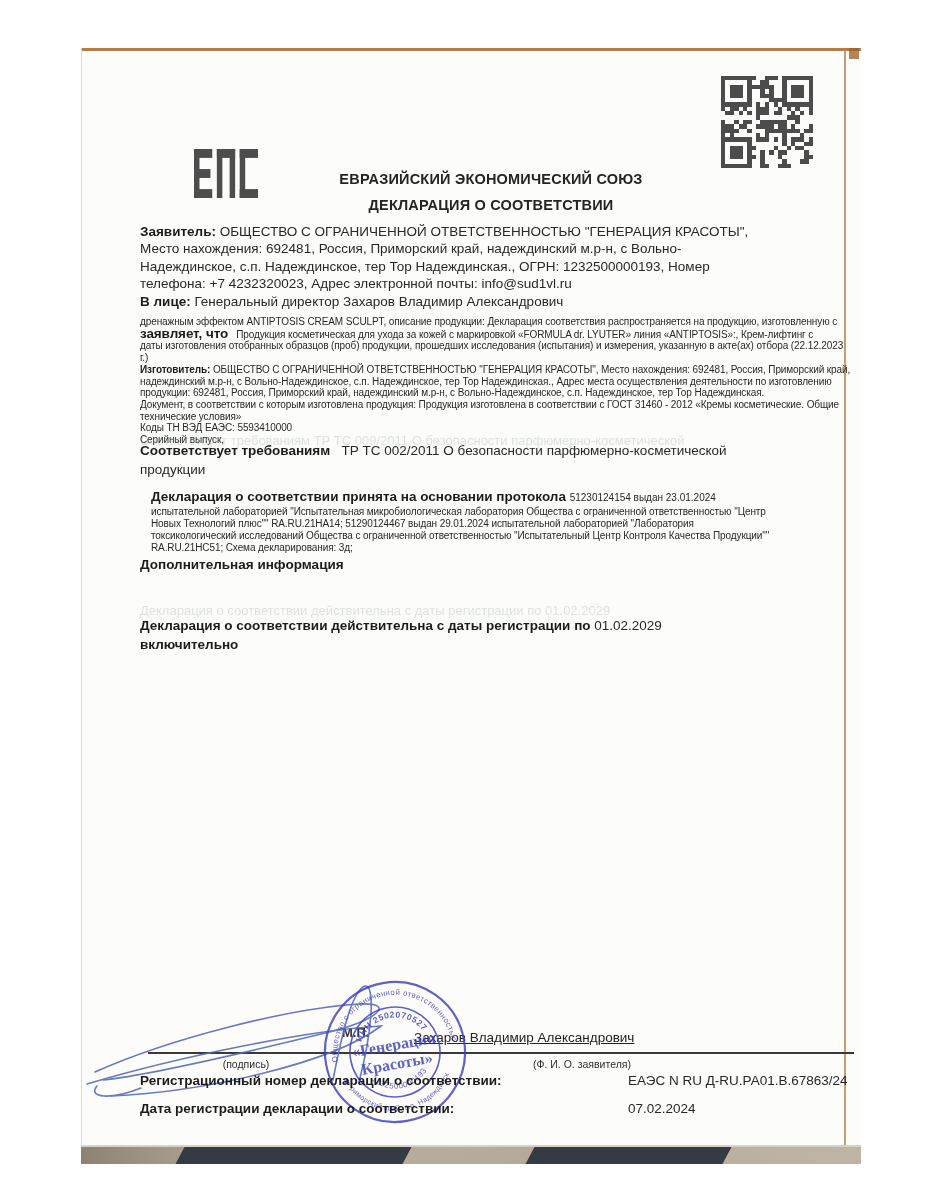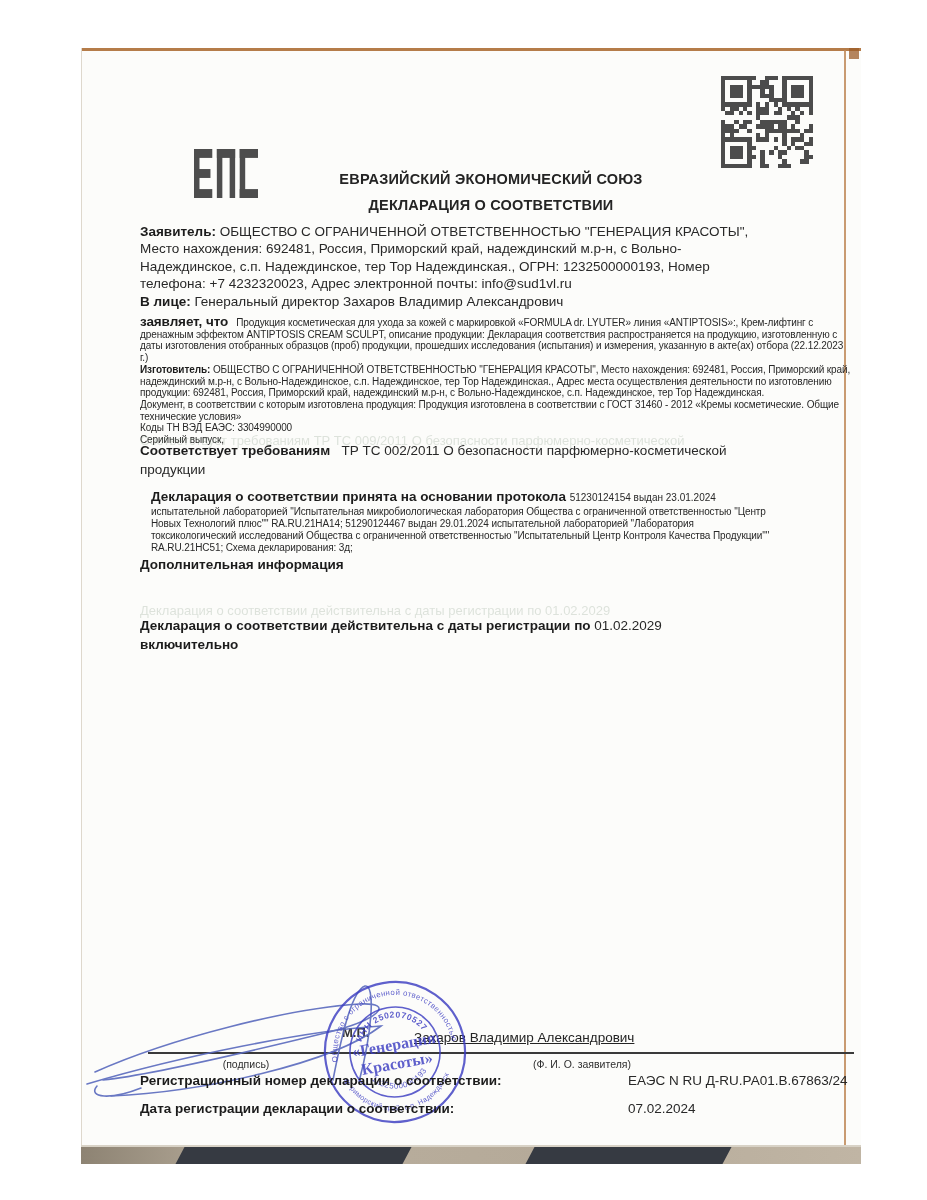--- a/index.html
+++ b/index.html
@@ -520,30 +520,30 @@
 
     <div class="blk body-t" style="top:175px;">
       <div class="ln"><b>Заявитель:</b><span> ОБЩЕСТВО С ОГРАНИЧЕННОЙ ОТВЕТСТВЕННОСТЬЮ "ГЕНЕРАЦИЯ КРАСОТЫ",</span></div>
       <div class="ln">Место нахождения: 692481, Россия, Приморский край, надеждинский м.р-н, с Вольно-</div>
       <div class="ln">Надеждинское, с.п. Надеждинское, тер Тор Надеждинская., ОГРН: 1232500000193, Номер</div>
       <div class="ln">телефона: +7 4232320023, Адрес электронной почты: info@sud1vl.ru</div>
       <div class="ln"><b>В лице:</b><span> Генеральный директор Захаров Владимир Александрович</span></div>
     </div>
 
     <div class="blk small-t" style="top:268px;">
+      <div class="ln">дренажным эффектом ANTIPTOSIS CREAM SCULPT, описание продукции: Декларация соответствия распространяется на продукцию, изготовленную с</div>
       <div class="ln"><b style="font-size:13.5px;">заявляет, что</b><span>&nbsp;&nbsp;&nbsp;</span><span>Продукция косметическая для ухода за кожей с маркировкой «FORMULA dr. LYUTER» линия «ANTIPTOSIS»:, Крем-лифтинг с</span></div>
-      <div class="ln">дренажным эффектом ANTIPTOSIS CREAM SCULPT, описание продукции: Декларация соответствия распространяется на продукцию, изготовленную с</div>
       <div class="ln">даты изготовления отобранных образцов (проб) продукции, прошедших исследования (испытания) и измерения, указанную в акте(ах) отбора (22.12.2023</div>
       <div class="ln">г.)</div>
       <div class="ln"><b>Изготовитель:</b><span> ОБЩЕСТВО С ОГРАНИЧЕННОЙ ОТВЕТСТВЕННОСТЬЮ "ГЕНЕРАЦИЯ КРАСОТЫ", Место нахождения: 692481, Россия, Приморский край,</span></div>
       <div class="ln">надеждинский м.р-н, с Вольно-Надеждинское, с.п. Надеждинское, тер Тор Надеждинская., Адрес места осуществления деятельности по изготовлению</div>
       <div class="ln">продукции: 692481, Россия, Приморский край, надеждинский м.р-н, с Вольно-Надеждинское, с.п. Надеждинское, тер Тор Надеждинская.</div>
       <div class="ln">Документ, в соответствии с которым изготовлена продукция: Продукция изготовлена в соответствии с ГОСТ 31460 - 2012 «Кремы косметические. Общие</div>
       <div class="ln">технические условия»</div>
-      <div class="ln">Коды ТН ВЭД ЕАЭС: 3304990000</div>
+      <div class="ln">Коды ТН ВЭД ЕАЭС: 5593410000</div>
       <div class="ln">Серийный выпуск,</div>
     </div>
 
     <div class="ghost" style="top:385px;">Соответствует требованиям ТР ТС 009/2011 О безопасности парфюмерно-косметической</div>
 
     <div class="blk body-t" style="top:394px;line-height:18.5px;">
       <div class="ln"><b>Соответствует требованиям</b><span>&nbsp;&nbsp;&nbsp;</span><span>ТР ТС 002/2011 О безопасности парфюмерно-косметической</span></div>
       <div class="ln">продукции</div>
     </div>
 

